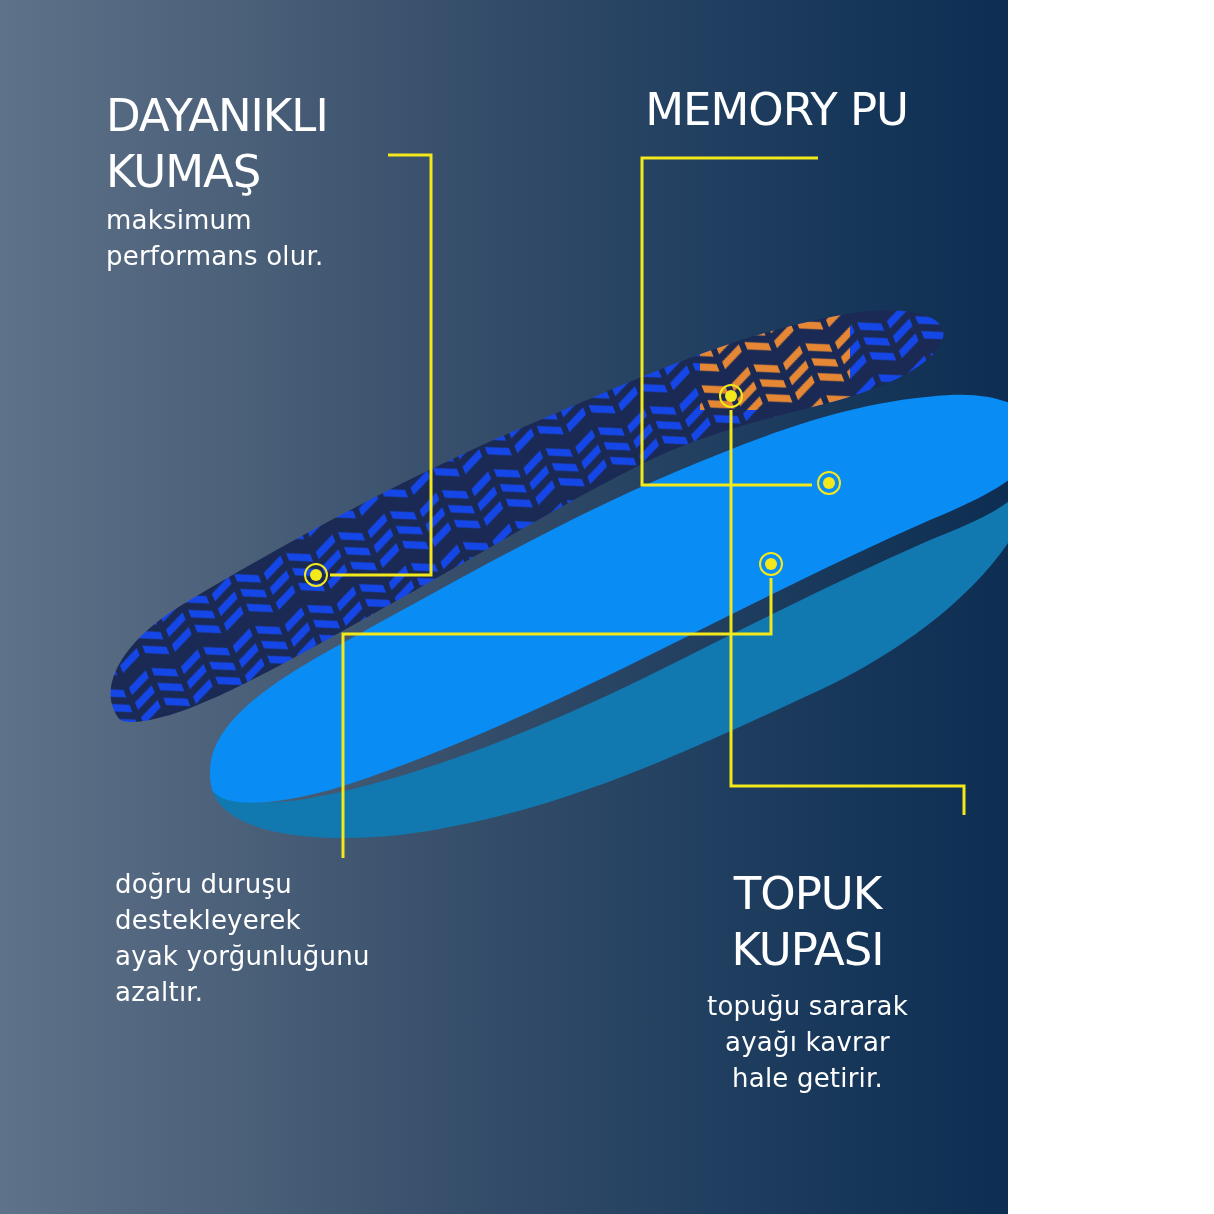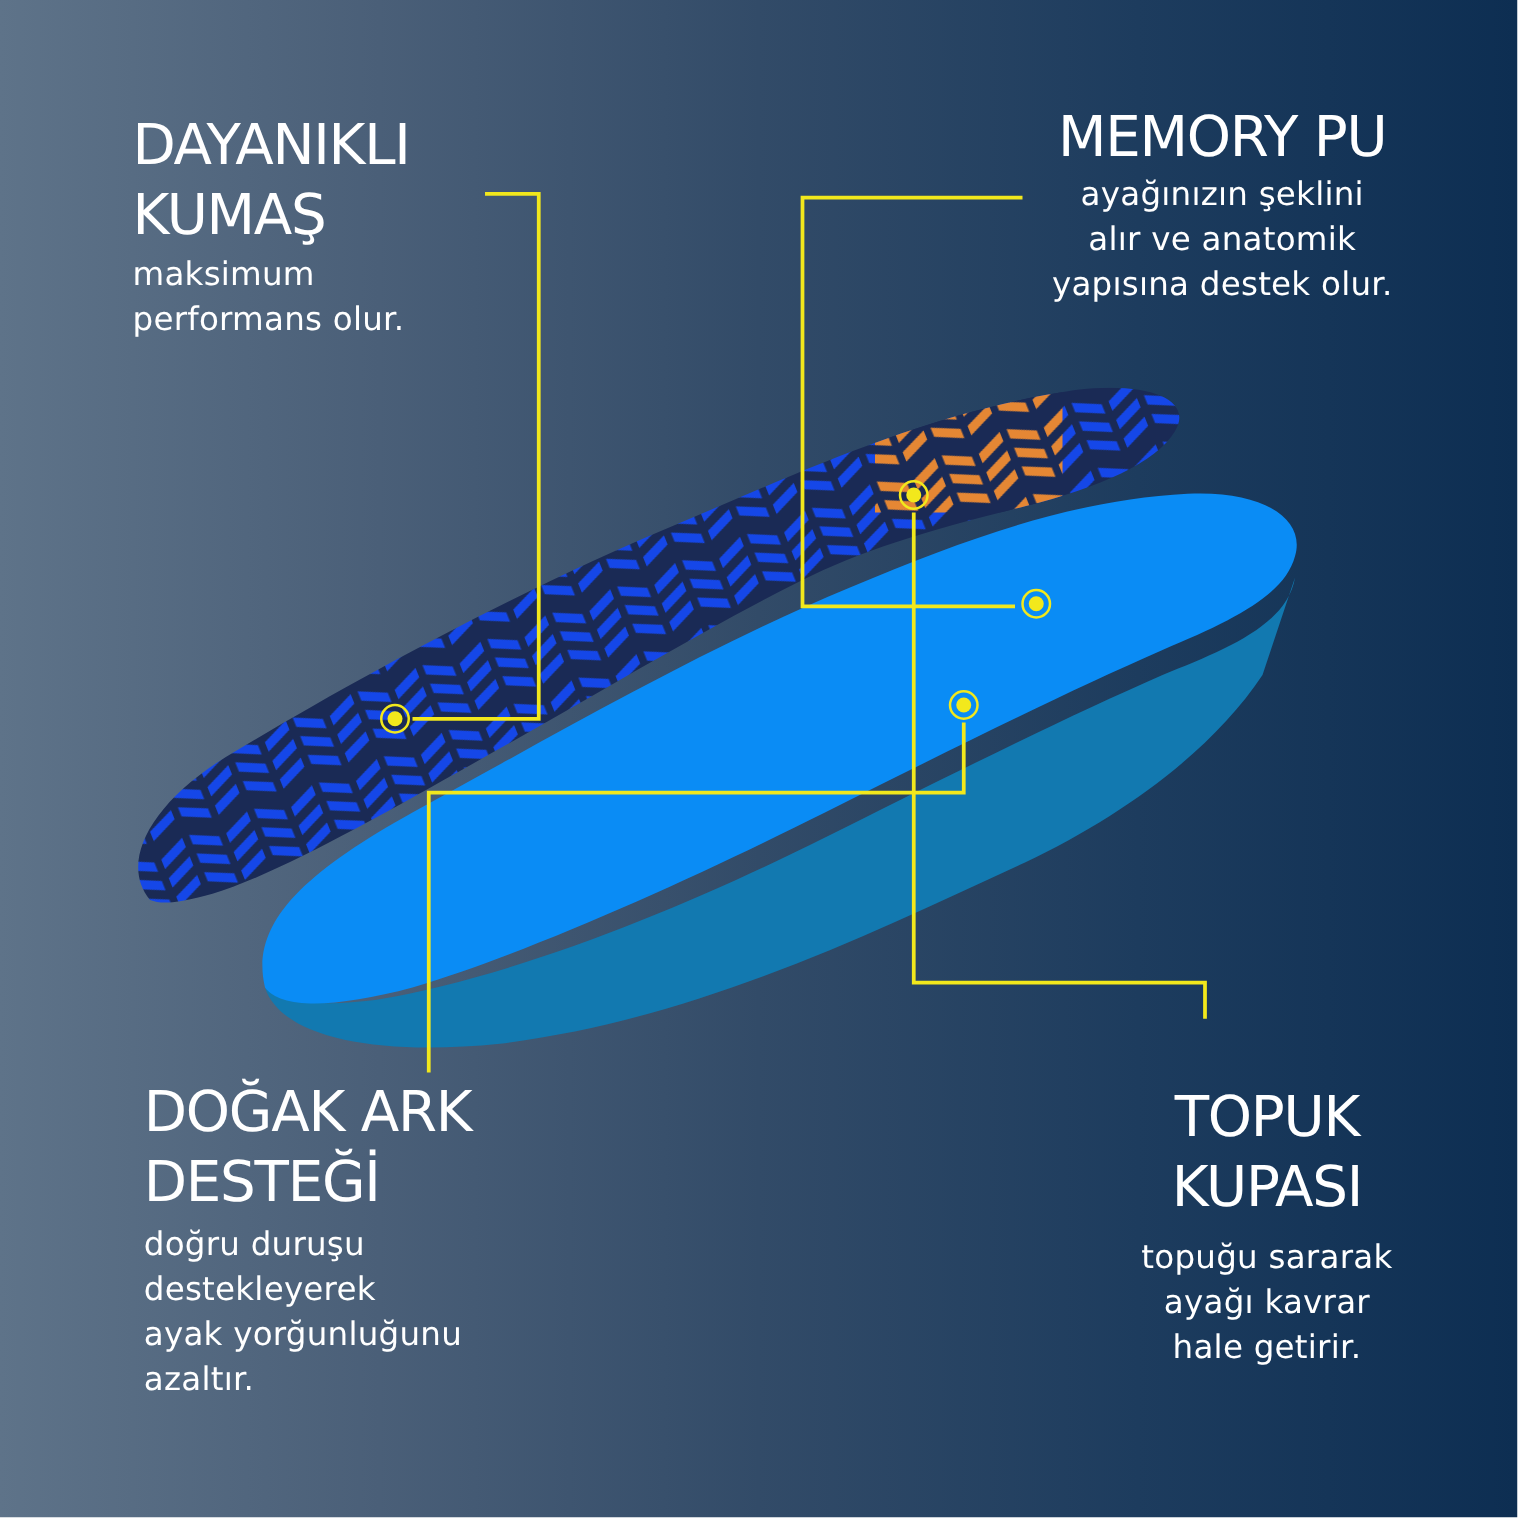--- a/index.html
+++ b/index.html
@@ -1,18 +1,18 @@
 <!DOCTYPE html>
 <html><head>
 <meta charset="utf-8">
 <style>
   html, body { margin: 0; padding: 0; }
   body { width: 1214px; height: 1214px; overflow: hidden; }
   .canvas {
-    position: relative; width: 1214px; height: 1214px;
+    position: relative; width: 1008px; height: 1214px;
     background: linear-gradient(90deg, #5e7389 0%, #4a5f78 25%, #324b68 50%, #1d3c5e 75%, #0d2e52 100%);
     font-family: "DejaVu Sans", "Liberation Sans", sans-serif;
     color: #ffffff;
     overflow: hidden;
   }
   .art { position: absolute; left: 0; top: 0; width: 1214px; height: 1214px; }
   .block { position: absolute; }
   .title {
     font-size: 45px; line-height: 56px; font-weight: 400; letter-spacing: -1px;
     margin: 0; white-space: nowrap;
@@ -93,32 +93,23 @@
     <div class="desc" style="margin-top:2px;">
       <span class="line">maksimum</span>
       <span class="line">performans olur.</span>
     </div>
   </div>
 
   <div class="block right" style="right:100px; top:82px;">
     <div class="title">
       <span class="line">MEMORY PU</span>
     </div>
-    <div class="desc" style="margin-top:0px;">
-      <span class="line">ayağınızın şeklini</span>
-      <span class="line">alır ve anatomik</span>
-      <span class="line">yapısına destek olur.</span>
-    </div>
   </div>
 
   <div class="block" style="left:115px; top:862px;">
-    <div class="title">
-      <span class="line">DOĞAK ARK</span>
-      <span class="line">DESTEĞİ</span>
-    </div>
     <div class="desc" style="margin-top:4px;">
       <span class="line">doğru duruşu</span>
       <span class="line">destekleyerek</span>
       <span class="line">ayak yorğunluğunu</span>
       <span class="line">azaltır.</span>
     </div>
   </div>
 
   <div class="block right" style="right:100px; top:866px;">
     <div class="title">

